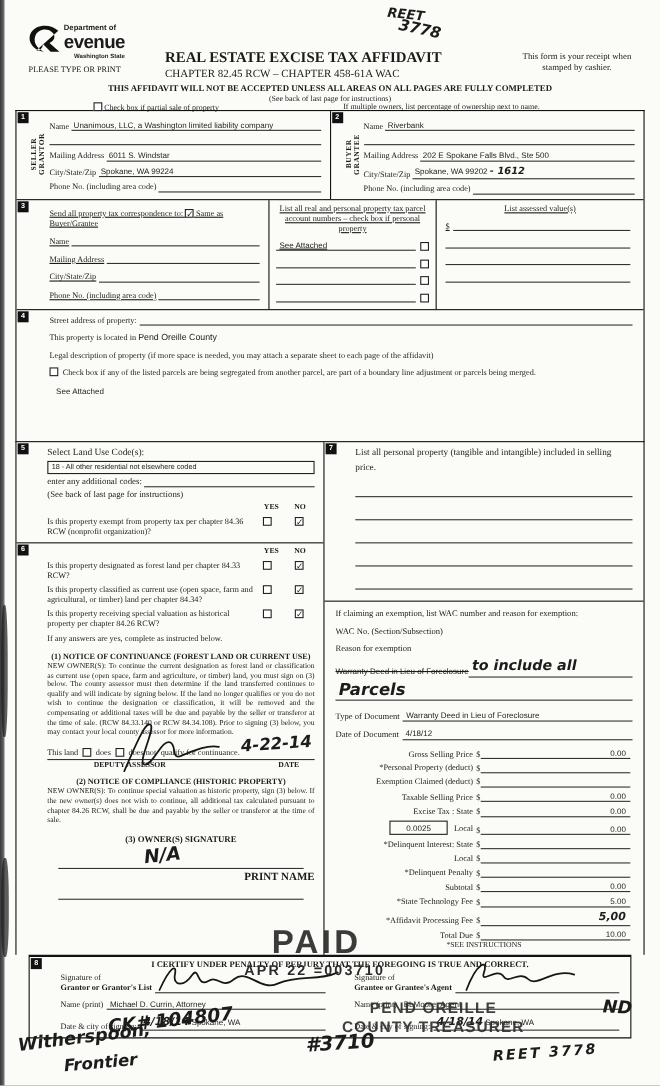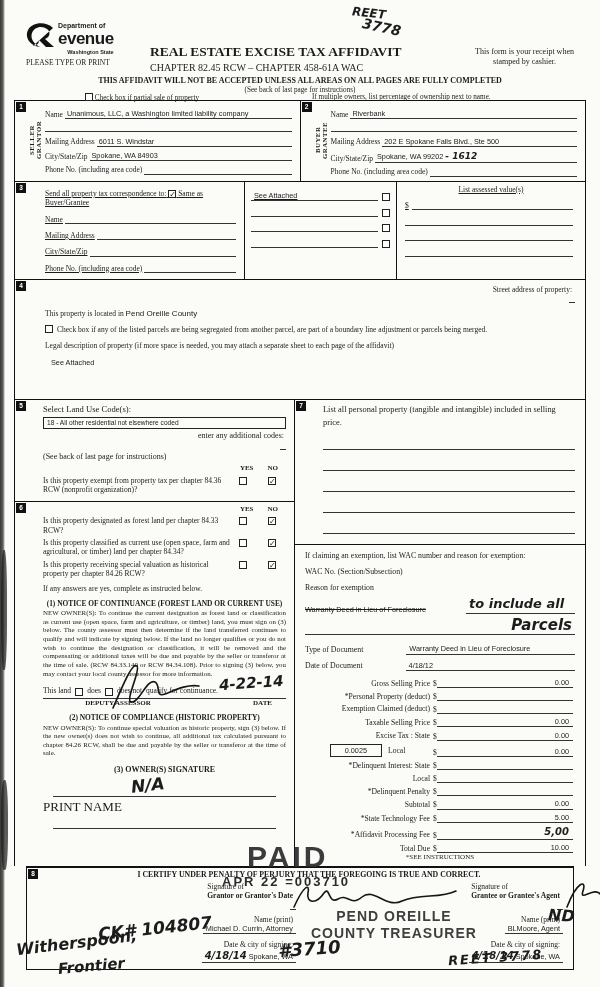--- a/index.html
+++ b/index.html
@@ -23,21 +23,21 @@
   .abs { position:absolute; }
 
   .badge { display:inline-block; width:10px; height:10px; background:#111; color:#fff;
     font-family:"Liberation Sans", sans-serif; font-size:6.5px; font-weight:bold;
     text-align:center; line-height:10px; flex:none; }
 
   .cb { display:inline-block; width:8px; height:8px; border:1px solid #222; background:#fff;
     vertical-align:-1px; flex:none; font-family:"DejaVu Sans",sans-serif;
     font-size:8px; line-height:7px; text-align:center; font-weight:bold; }
 
-  .frow { display:flex; align-items:flex-end;flex-direction:column; }
+  .frow { display:flex; align-items:flex-end; }
   .uline { flex:1; border-bottom:1px solid #333; min-height:9px; padding:0 3px; }
 
   
   .hdr { position:relative; height:100px; }
   .logo { position:absolute; left:26px; top:22px; width:130px; }
   .logo-row { display:flex; align-items:flex-start; }
   .logo-swirl { width:30px; height:26px; flex:none; margin-right:2px; }
   .logo-dept { font-family:"Liberation Sans",sans-serif; font-size:7px; font-weight:bold; }
   .logo-rev  { font-family:"Liberation Sans",sans-serif; font-size:17px; font-weight:bold; letter-spacing:-.5px; margin-top:-3px;}
   .logo-wa   { font-family:"Liberation Sans",sans-serif; font-size:5.5px; font-weight:bold; text-align:right; }
@@ -85,21 +85,21 @@
   .qrow .qb { display:flex; gap:21px; padding-right:10px; padding-top:1px; }
   .sec6 { position:relative; padding:3px 8px 4px 28px; }
   .notice { margin-top:6px; }
   .notice .nt { text-align:center; font-weight:bold; font-size:7.4px; }
   .notice .nb { font-size:6.9px; text-align:justify; margin-top:1px; }
   .cont-row { display:flex; align-items:flex-end; gap:4px; margin-top:8px; position:relative; }
 
   .sec7 { position:relative; padding:4px 10px 2px 28px; }
   .blank-lines .uline { margin-top:12px; }
   .exempt { border-top:1.2px solid #111; margin-top:8px; padding:6px 10px 2px 10px; font-size:7.8px; }
-  .exrow { display:flex; align-items:flex-end; margin-top:6px;gap:40px; }
+  .exrow { display:flex; align-items:flex-end; margin-top:6px; }
 
   .fees { padding:2px 12px 0 10px; }
   .fee-row { display:flex; align-items:flex-end; margin-top:3.4px; }
   .fee-lab { flex:0 0 128px; text-align:right; padding-right:3px; white-space:nowrap; font-size:7.6px;}
   .fee-line { flex:1; border-bottom:1px solid #333; text-align:right; padding:0 4px; min-height:9px; font-family:"Liberation Sans",sans-serif; font-size:7.3px;}
   .rate-box { border:1px solid #222; padding:1px 14px; margin-right:6px; font-family:"Liberation Sans",sans-serif; font-size:7.3px; }
   .minfee { text-align:center; font-weight:bold; font-size:7.8px; margin-top:14px; }
   .seeinstr { text-align:center; font-size:7px; margin-bottom:4px; }
 
   .sec8 { position:relative; border-top:2px solid #111; margin:0 26px; border-left:1.6px solid #111; border-right:1.6px solid #111; border-bottom:1.6px solid #111; padding:2px 10px 6px 28px; }
@@ -161,21 +161,21 @@
           </div>
         <div class="fl">
             <span class="val-u"></span>
           </div>
         <div class="fl">
             <span class="lab">Mailing Address</span>
           <span class="val-u sans">6011 S. Windstar</span>
           </div>
         <div class="fl">
             <span class="lab">City/State/Zip</span>
-          <span class="val-u sans">Spokane, WA 84903</span>
+          <span class="val-u sans">Spokane, WA 99224</span>
           </div>
         <div class="fl">
             <span class="lab">Phone No. (including area code)</span>
           <span class="val-u"></span>
           </div>
       </div>
       <div class="cell">
         <span class="badge">2</span>
         <span class="vlabel"><span>BUYER</span> <span>GRANTEE</span></span>
         <div class="fl">
@@ -218,20 +218,21 @@
         <div class="fl" style="margin-top:7px;">
             <span class="lab">City/State/Zip</span>
             <span class="val-u"></span>
           </div>
         <div class="fl" style="margin-top:7px;">
             <span class="lab">Phone No. (including area code)</span>
             <span class="val-u"></span>
           </div>
       </div>
       <div class="s3b">
+        <div class="s3b-hdr">List all real and personal property tax parcel account numbers – check box if personal property</div>
         <div class="prow">
             <span class="uline sans">See Attached</span>
             <span class="cb"></span>
           </div>
         <div class="prow">
             <span class="uline"></span>
             <span class="cb"></span>
           </div>
         <div class="prow">
             <span class="uline"></span>
@@ -261,25 +262,25 @@
     </div>
 
     <div class="sec4">
       <span class="badge" style="position:absolute;left:1px;top:1px;">4</span>
       <div class="frow">
           <span style="white-space:nowrap;padding-right:3px;">Street address of property:</span>
           <span class="uline"></span>
         </div>
       <div style="margin-top:6px;"><span>This property is located in</span>
         <span class="sans" style="font-size:8px;">Pend Oreille County</span></div>
+      <div style="margin-top:6px;">Legal description of property (if more space is needed, you may attach a separate sheet to each page of the affidavit)</div>
       <div style="margin-top:6px;display:flex;gap:4px;">
           <span class="cb"></span>
         <span>Check box if any of the listed parcels are being segregated from another parcel, are part of a boundary line adjustment or parcels being merged.</span>
         </div>
-      <div style="margin-top:6px;">Legal description of property (if more space is needed, you may attach a separate sheet to each page of the affidavit)</div>
       <div class="sans" style="margin-top:8px;margin-left:6px;">See Attached</div>
     </div>
   </div>
 
   <div class="twocol">
     <div class="lcol">
       <div class="sec5">
         <span class="badge">5</span>
         <div style="font-size:8.6px;">Select Land Use Code(s):</div>
         <div class="lu-box sans">18 - All other residential not elsewhere coded</div>
@@ -354,21 +355,21 @@
 
         <div class="notice">
           <div class="nt">(2) NOTICE OF COMPLIANCE (HISTORIC PROPERTY)</div>
           <div class="nb">NEW OWNER(S): To continue special valuation as historic property, sign (3) below. If the new owner(s) does not wish to continue, all additional tax calculated pursuant to chapter 84.26 RCW, shall be due and payable by the seller or transferor at the time of sale.</div>
         </div>
 
         <div style="text-align:center;font-weight:bold;font-size:8px;margin-top:7px;">(3) OWNER(S) SIGNATURE</div>
         <div style="position:relative;border-bottom:1px solid #333;height:20px;margin:2px 10px 0 10px;">
           <span class="hand" style="position:absolute;left:78px;top:-2px;font-size:17px;transform:rotate(-6deg);">N/A</span>
         </div>
-        <div style="text-align:left;font-weight:normal;font-size:13px;margin-top:2px;">PRINT NAME</div>
+        <div style="text-align:right;font-weight:bold;font-size:10px;margin-top:2px;">PRINT NAME</div>
         <div style="border-bottom:1px solid #333;height:14px;margin:0 10px;"></div>
       </div>
     </div>
 
     <div class="rcol">
       <div class="sec7">
         <span class="badge">7</span>
         <div style="font-size:8.4px;line-height:1.5;">List all  personal property (tangible and intangible) included in selling price.</div>
         <div class="blank-lines">
           <div class="uline"></div>
@@ -384,21 +385,21 @@
         <div class="exrow">
             <span style="white-space:nowrap;padding-right:3px;">WAC No. (Section/Subsection)</span>
           </div>
         <div class="exrow">
             <span style="white-space:nowrap;padding-right:3px;">Reason for exemption</span>
           </div>
         <div class="exrow" style="margin-top:4px;">
             <span class="strike sans">Warranty Deed in Lieu of Foreclosure</span>
           <span class="uline"><span class="hand" style="font-size:13px;margin-top:32px;">to include all</span></span>
           </div>
-        <div class="exrow" style="margin-top:2px;text-align:right;">
+        <div class="exrow" style="margin-top:2px;">
             <span class="uline"><span class="hand" style="font-size:15px;">Parcels</span></span>
           </div>
         <div class="exrow" style="margin-top:9px;">
             <span style="white-space:nowrap;padding-right:3px;">Type of Document</span>
           <span class="uline sans">Warranty Deed in Lieu of Foreclosure</span>
           </div>
         <div class="exrow" style="margin-top:6px;">
             <span style="white-space:nowrap;padding-right:3px;">Date of Document</span>
           <span class="uline sans">4/18/12</span>
           </div>
@@ -424,21 +425,21 @@
             <span class="fee-lab">Taxable Selling Price</span>
             <span>$</span>
             <span class="fee-line">0.00</span>
           </div>
         <div class="fee-row">
             <span class="fee-lab">Excise Tax : State</span>
             <span>$</span>
             <span class="fee-line">0.00</span>
           </div>
         <div class="fee-row">
-            <span class="fee-lab" style="display:flex;justify-content:center;align-items:center;">
+            <span class="fee-lab" style="display:flex;justify-content:flex-end;align-items:center;">
               <span class="rate-box">0.0025</span>
               <span>Local</span>
             </span>
             <span>$</span>
             <span class="fee-line">0.00</span>
           </div>
         <div class="fee-row">
             <span class="fee-lab">*Delinquent Interest: State</span>
             <span>$</span>
             <span class="fee-line"></span>
@@ -479,21 +480,21 @@
     </div>
   </div>
 
   <div class="sec8">
     <span class="badge">8</span>
     <div class="certify">I CERTIFY UNDER PENALTY OF PERJURY THAT THE FOREGOING IS TRUE AND CORRECT.</div>
     <div class="sigcols">
       <div class="sigcol">
         <div class="frow">
           <span style="white-space:nowrap;padding-right:3px;"><span>Signature of</span><br>
-          <span class="b">Grantor or Grantor's Date</span></span>
+          <span class="b">Grantor or Grantor's List</span></span>
           <span class="uline" style="position:relative;">
             <svg class="sig" style="left:0;top:-22px;width:170px;height:34px;" viewBox="0 0 170 34">
               <path d="M4,28 C14,6 20,4 18,14 C16,24 26,26 34,14 C40,6 38,26 48,20 C58,14 60,28 72,18 C84,8 96,30 112,22 C130,14 150,20 166,12"></path>
             </svg>
           </span>
         </div>
         <div class="frow" style="margin-top:5px;">
             <span style="white-space:nowrap;padding-right:3px;">Name (print)</span>
           <span class="uline sans">Michael D. Currin, Attorney</span>
           </div>

